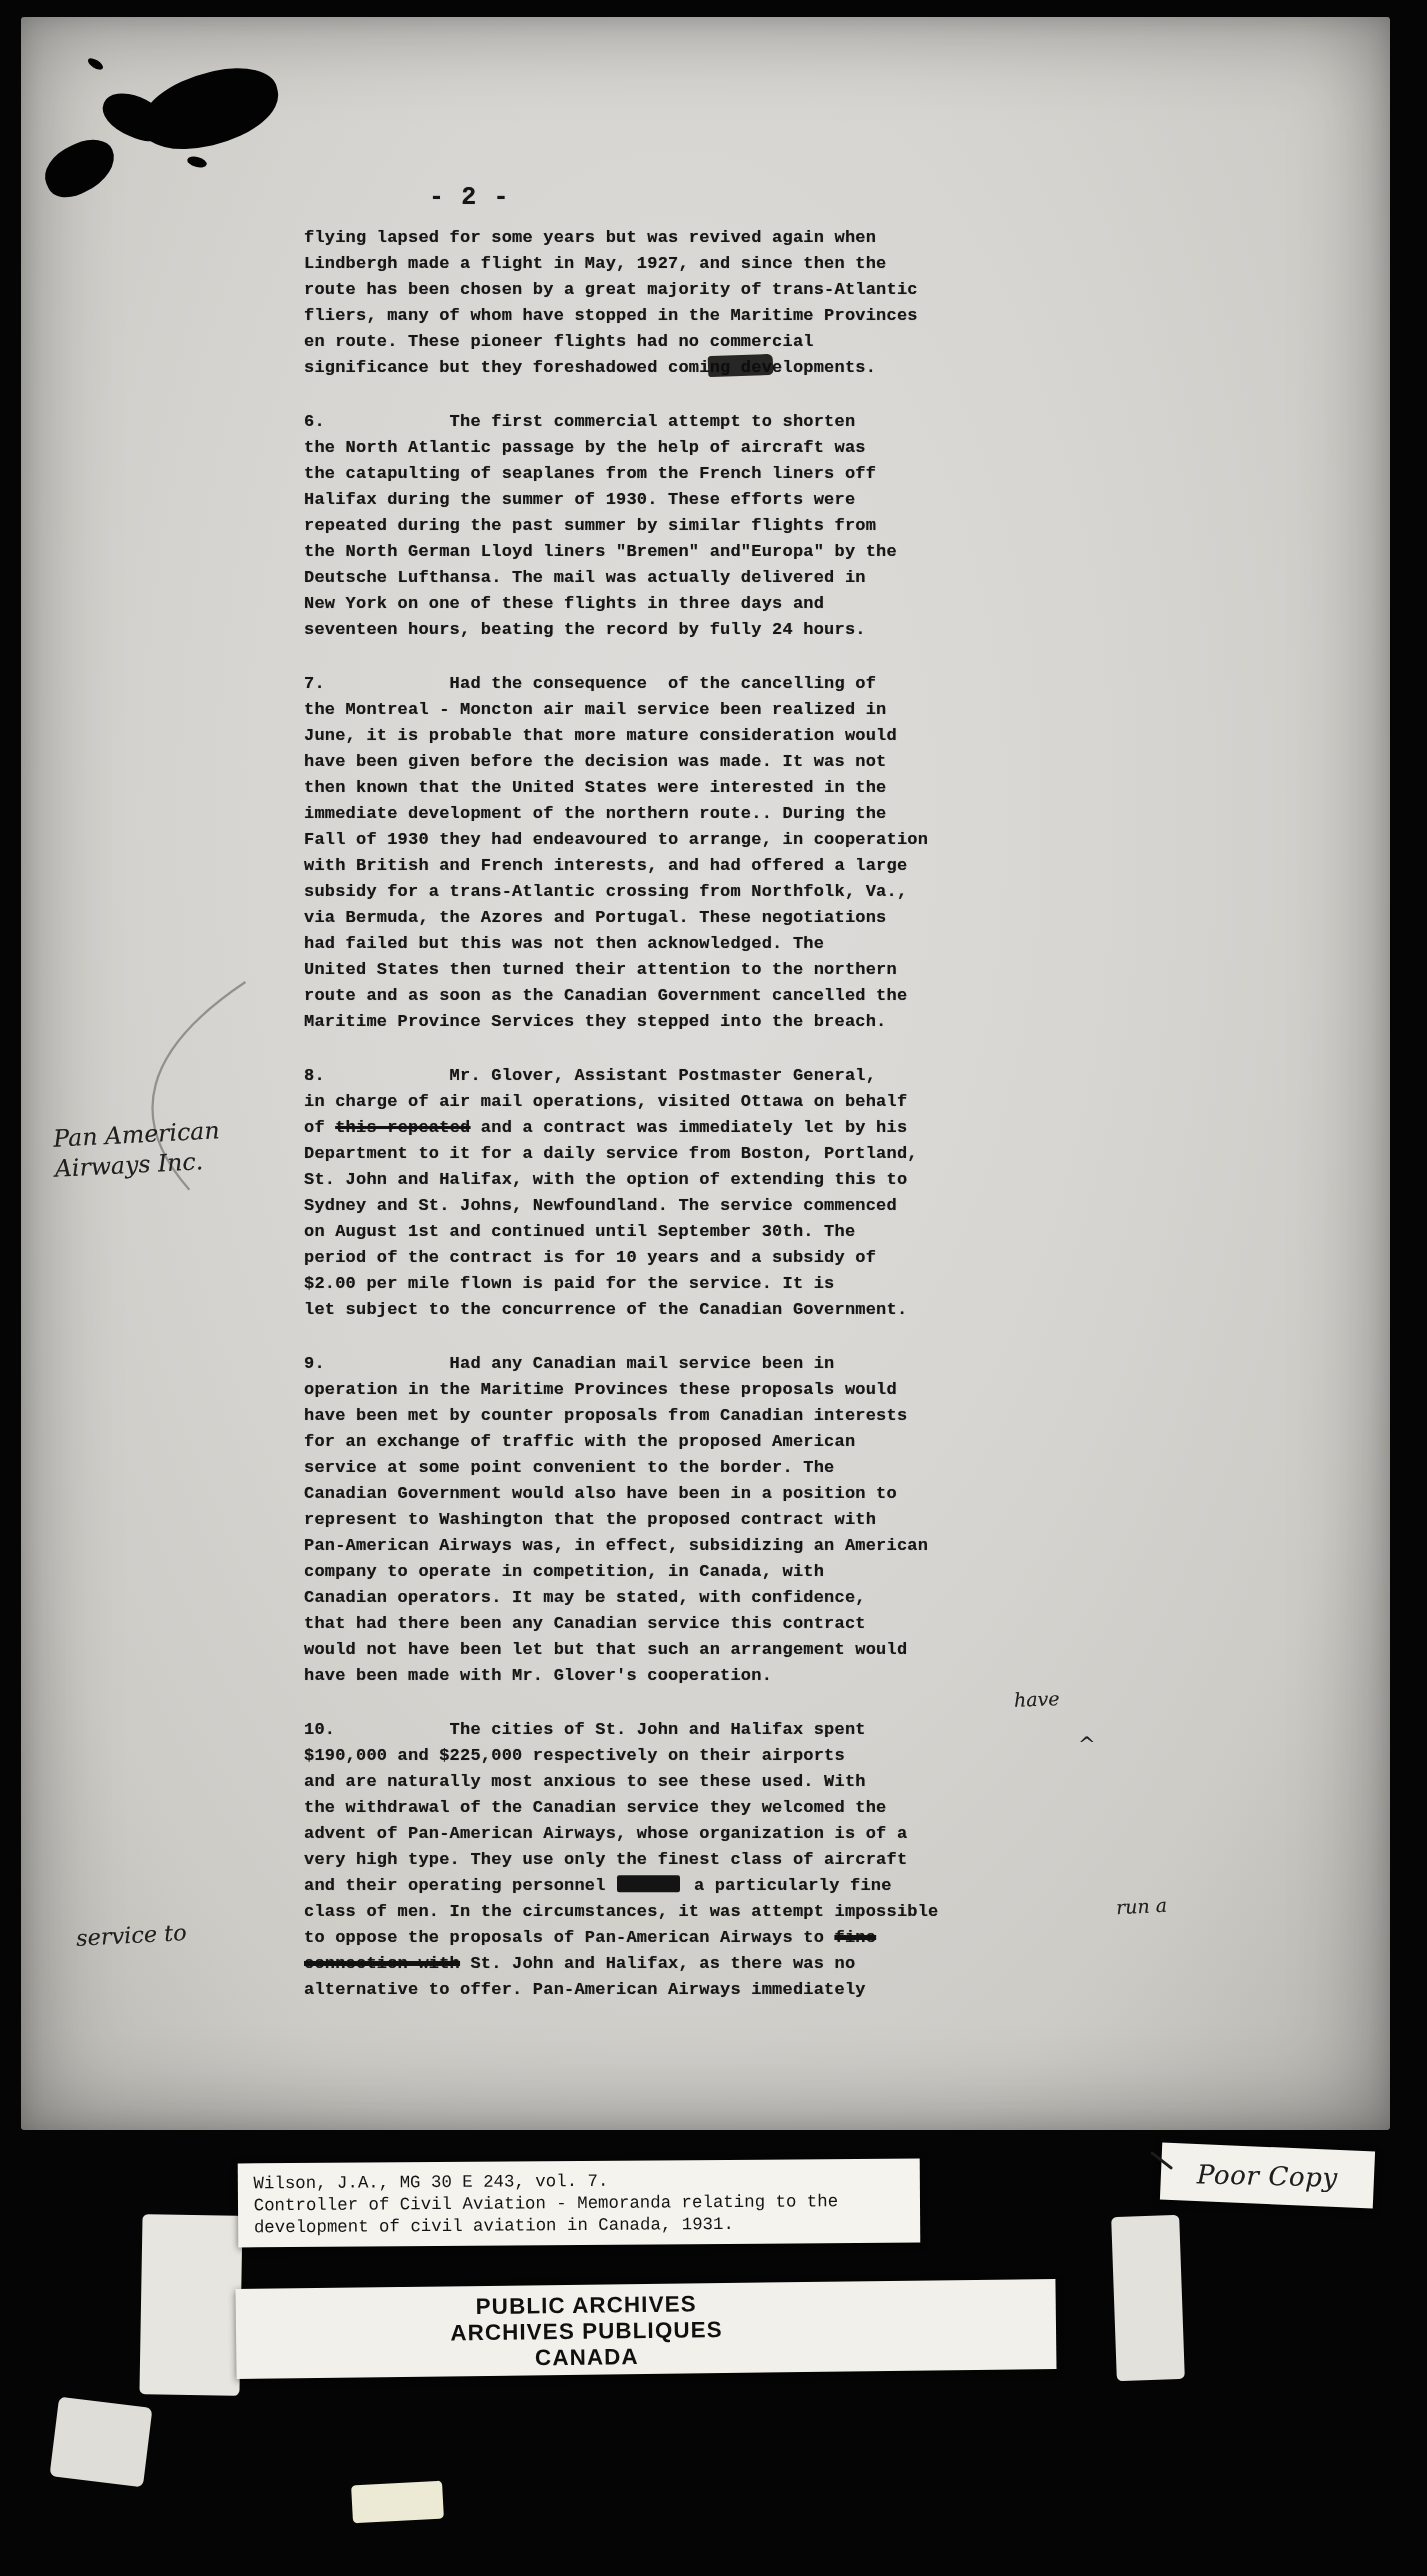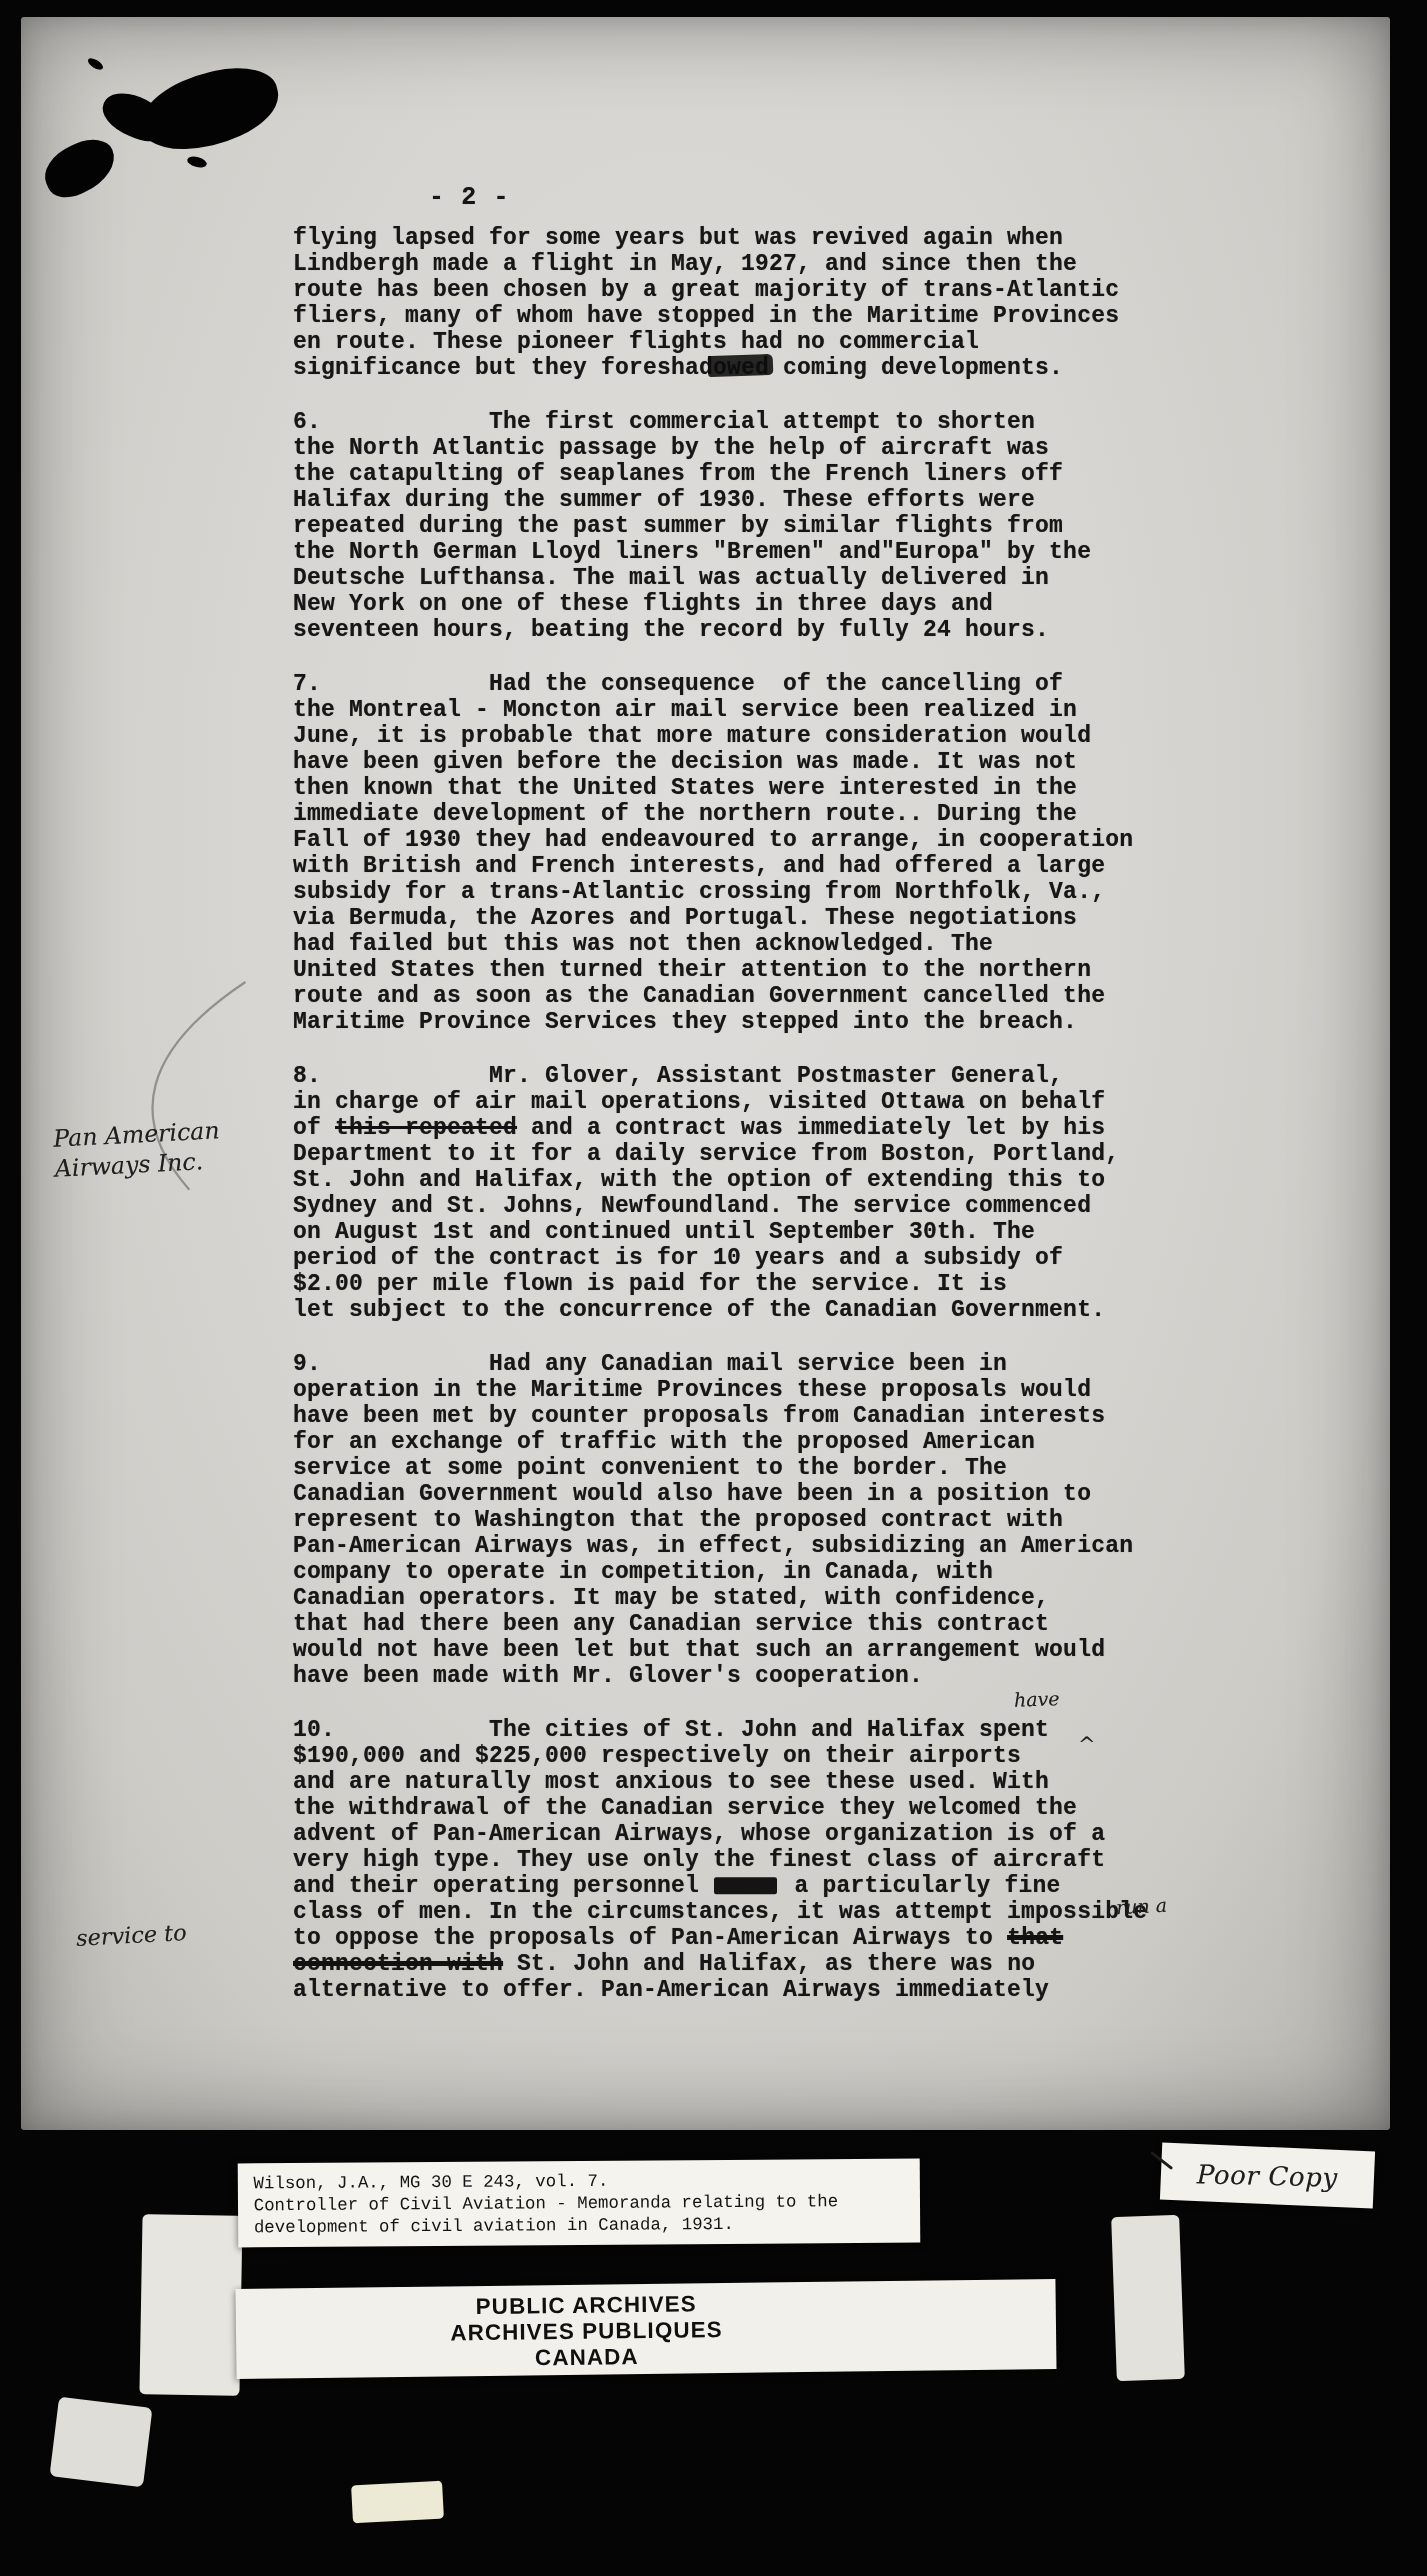--- a/index.html
+++ b/index.html
@@ -4,21 +4,21 @@
 <style>
   html,body{margin:0;padding:0;background:#000;}
   .scan{position:relative;width:1427px;height:2576px;background:#050505;overflow:hidden;
         font-family:"Liberation Mono","DejaVu Sans Mono",monospace;}
   .page{position:absolute;left:21px;top:17px;width:1369px;height:2113px;border-radius:3.4px;
         background:radial-gradient(ellipse at 48% 38%, #dedddb 0%, #d6d5d1 45%, #cccbc6 75%, #b3b2ad 100%);
         box-shadow:inset 0 0 95px rgba(0,0,0,.38), inset 0 0 22.4px rgba(0,0,0,.16);}
   .typed{color:#161616;font-weight:700;text-shadow:0 0 0.7px rgba(25,25,25,.55);}
   .pre{white-space:pre-wrap;}
   .pagenum{position:absolute;left:408px;top:166px;font-size:25px;letter-spacing:1.1px;}
-  .docbody{position:absolute;left:272px;top:208px;width:954px;font-size:23px;line-height:26px;letter-spacing:0.2px;}
+  .docbody{position:absolute;left:283px;top:208px;width:954px;font-size:17px;line-height:26px;letter-spacing:0.2px;}
   .para{margin:0 0 28px 0;}
   .struck{text-decoration-line:line-through;text-decoration-thickness:2.8px;text-decoration-color:#111;}
   .struck.heavy{text-decoration-thickness:4.5px;}
   .blot-inline{display:inline-block;width:63px;height:17px;background:#141414;border-radius:2.2px;
                transform:translateY(2.2px);margin:0 3.4px 0 1.1px;}
   .blot-abs{position:absolute;left:687px;top:338px;width:65px;height:21px;background:rgba(12,12,12,.88);
             border-radius:3.4px 5.6px 4.5px 2.8px;transform:rotate(-2deg);}
   .blob{position:absolute;background:#030303;}
   .blob-a{left:118px;top:56px;width:141px;height:72px;border-radius:58% 42% 55% 45%;transform:rotate(-13deg);}
   .blob-b{left:80px;top:80px;width:70px;height:40px;border-radius:50% 60% 45% 55%;transform:rotate(22deg);}
@@ -130,21 +130,21 @@
 have been made with Mr. Glover's cooperation.</span></div>
 
       <div class="para pre"><span>10.           The cities of St. John and Halifax spent
 $190,000 and $225,000 respectively on their airports
 and are naturally most anxious to see these used. With
 the withdrawal of the Canadian service they welcomed the
 advent of Pan-American Airways, whose organization is of a
 very high type. They use only the finest class of aircraft
 and their operating personnel </span><span class="blot-inline"></span><span> a particularly fine
 class of men. In the circumstances, it was attempt impossible
-to oppose the proposals of Pan-American Airways to </span><span class="struck heavy">that</span><span class="pre">
+to oppose the proposals of Pan-American Airways to </span><span class="struck heavy">fine</span><span class="pre">
 </span><span class="struck heavy">connection with</span><span> St. John and Halifax, as there was no
 alternative to offer. Pan-American Airways immediately</span></div>
     </div>
 
     <div class="blot-abs"></div>
 
     <div class="hand hand-pan pre">Pan American
 Airways Inc.</div>
     <div class="hand hand-have">have</div>
     <div class="hand hand-caret">^</div>

